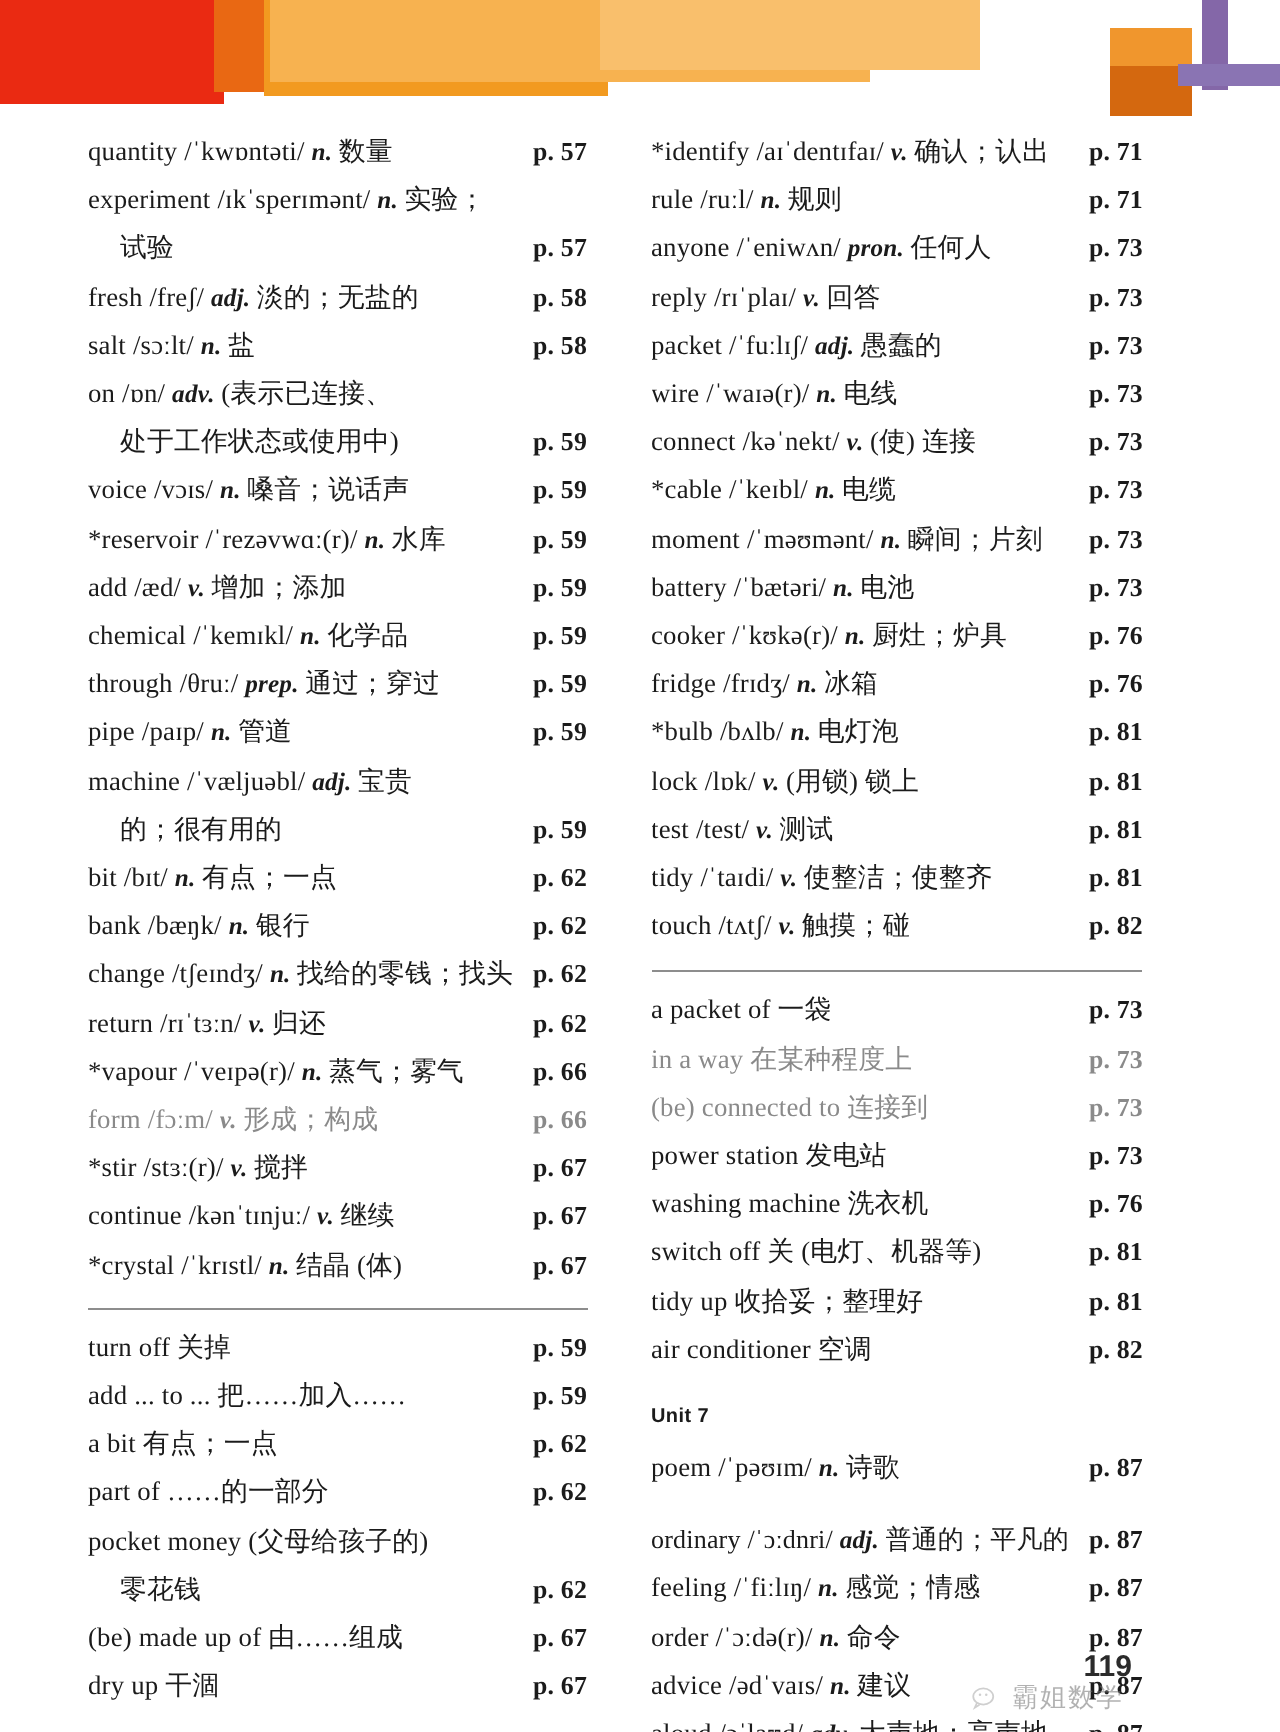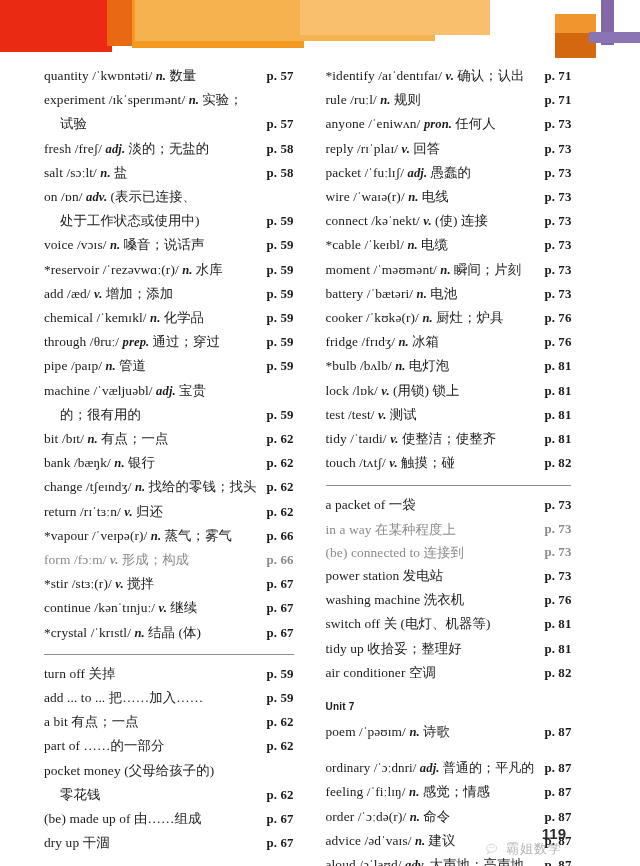--- a/index.html
+++ b/index.html
@@ -63,21 +63,21 @@
 
   .unit-head {
     font-family:"Liberation Sans","DejaVu Sans",sans-serif;
     font-weight:bold;
     font-size:10px;
     margin:16px 0 8px 0;
     letter-spacing:.2px;
   }
 
   
-  .faded { color:#8a8a8a;align-items:center; }
+  .faded { color:#8a8a8a; }
   .faded .pg { color:#8a8a8a; }
 
   
   #page-number {
     position:absolute;
     right:14px;
     bottom:24px;
     font-family:"Liberation Sans","DejaVu Sans",sans-serif;
     font-weight:bold;
     font-size:15px;

